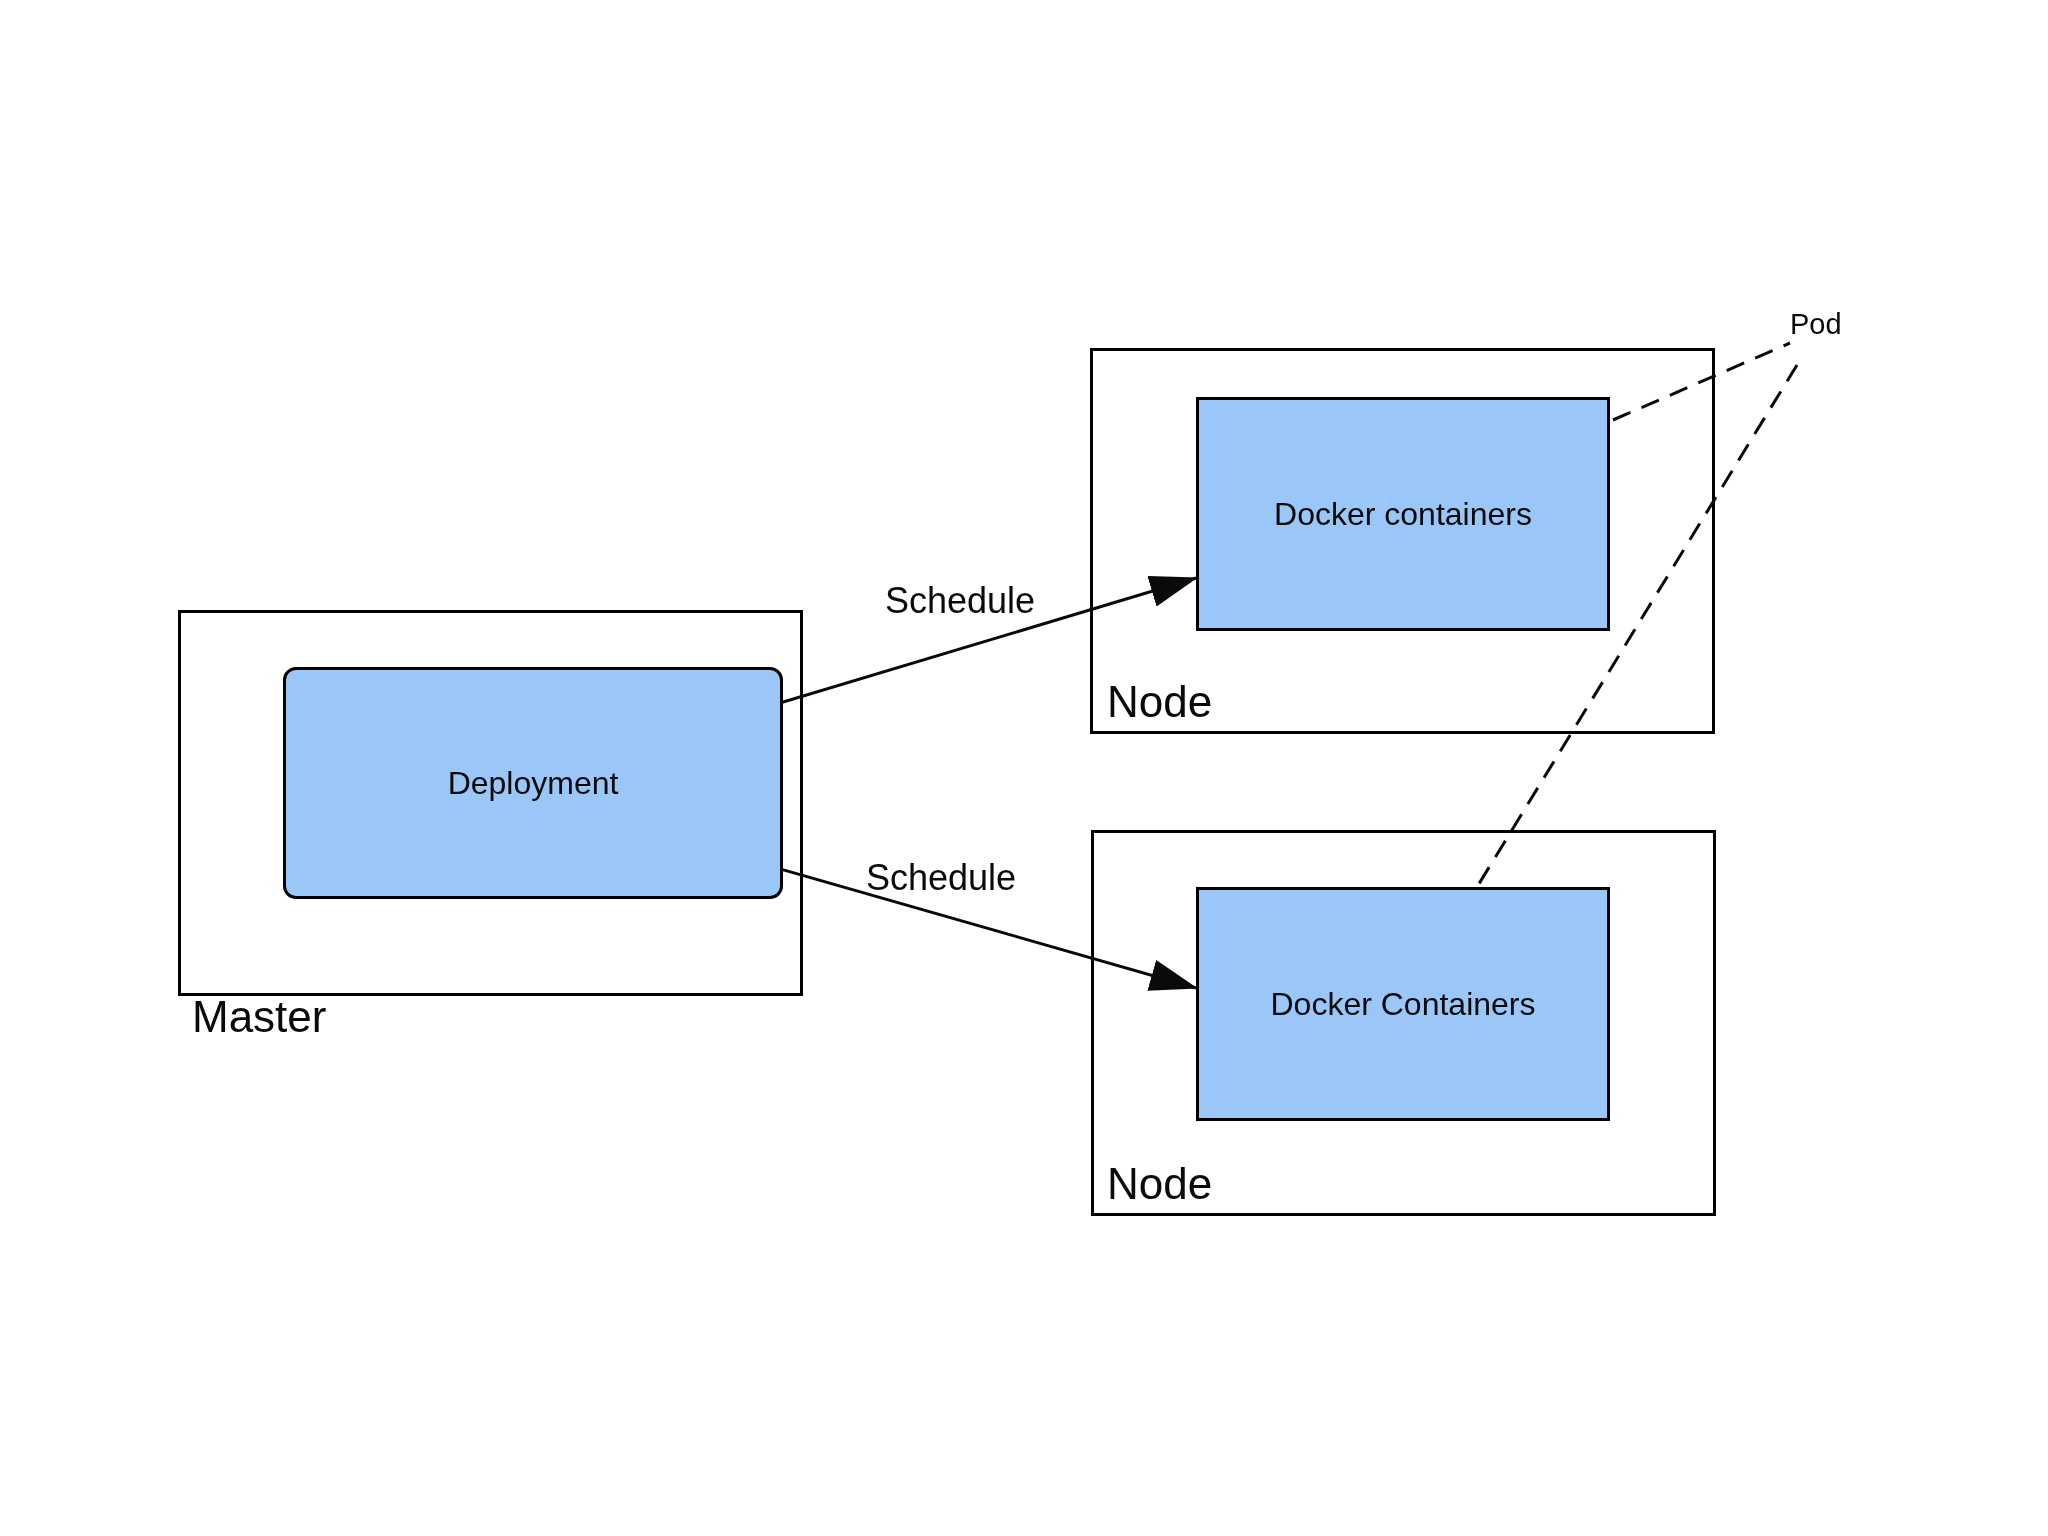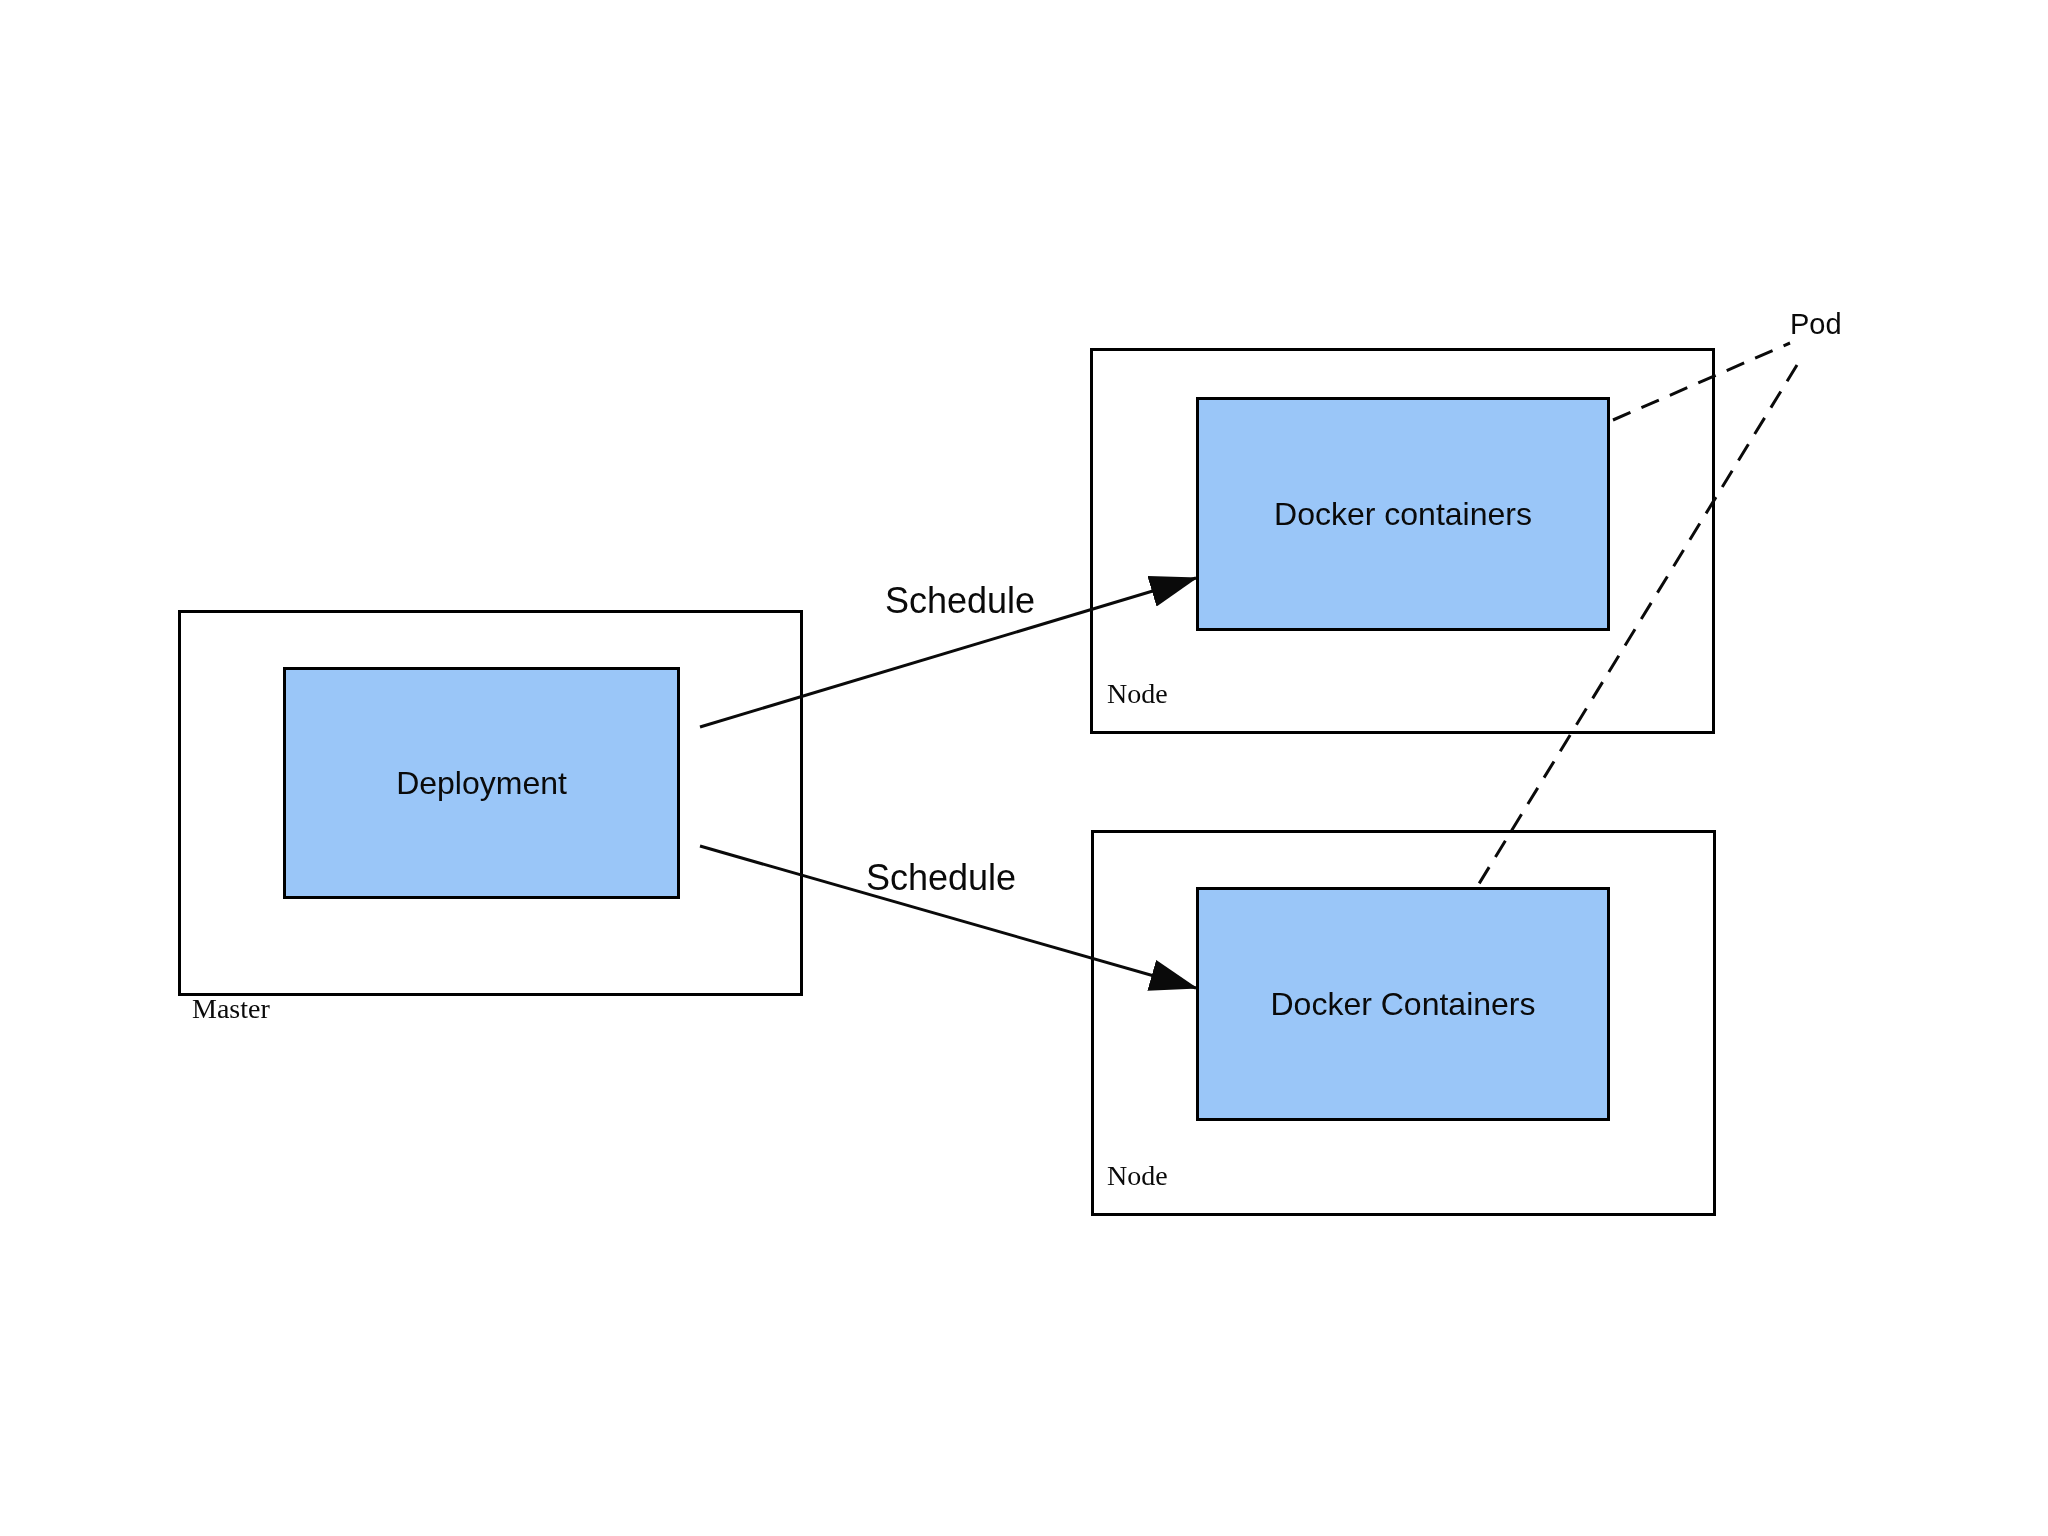--- a/index.html
+++ b/index.html
@@ -26,40 +26,39 @@
   .blue-box{
     position:absolute;
     background:var(--box-fill);
     border:3px solid var(--box-border);
     box-sizing:border-box;
     display:flex;align-items:center;justify-content:center;
     font-size:32px;
   }
   .corner-label{
     position:absolute;
-    font-size:28px;
+    font-size:44px;
     line-height:1;
     white-space:nowrap;
-    font-family:Liberation Serif, serif;
   }
   .edge-label{
     position:absolute;
     font-size:36px;
     line-height:1;
     white-space:nowrap;
     transform:translateX(-50%);
   }
   .free-label{
     position:absolute;
     font-size:29px;
     line-height:1;
     white-space:nowrap;
   }
   #master-box    {left:178px; top:610px;  width:625px; height:386px;}
-  #deployment-box{left:283px; top:667px;  width:397px; height:232px;}
+  #deployment-box{left:283px; top:667px;  width:500px; height:232px;border-radius:13px;}
   #node-top-box  {left:1090px;top:348px;  width:625px; height:386px;}
   #docker-top-box{left:1196px;top:397px;  width:414px; height:234px;}
   #node-bottom-box  {left:1091px;top:830px; width:625px; height:386px;}
   #docker-bottom-box{left:1196px;top:887px; width:414px; height:234px;}
 
   #master-label      {left:192px; top:995px;}
   #node-top-label    {left:1107px;top:680px;}
   #node-bottom-label {left:1107px;top:1162px;}
   #pod-label         {left:1790px;top:310px;}
   #schedule-top-label   {left:960px; top:583px;}

